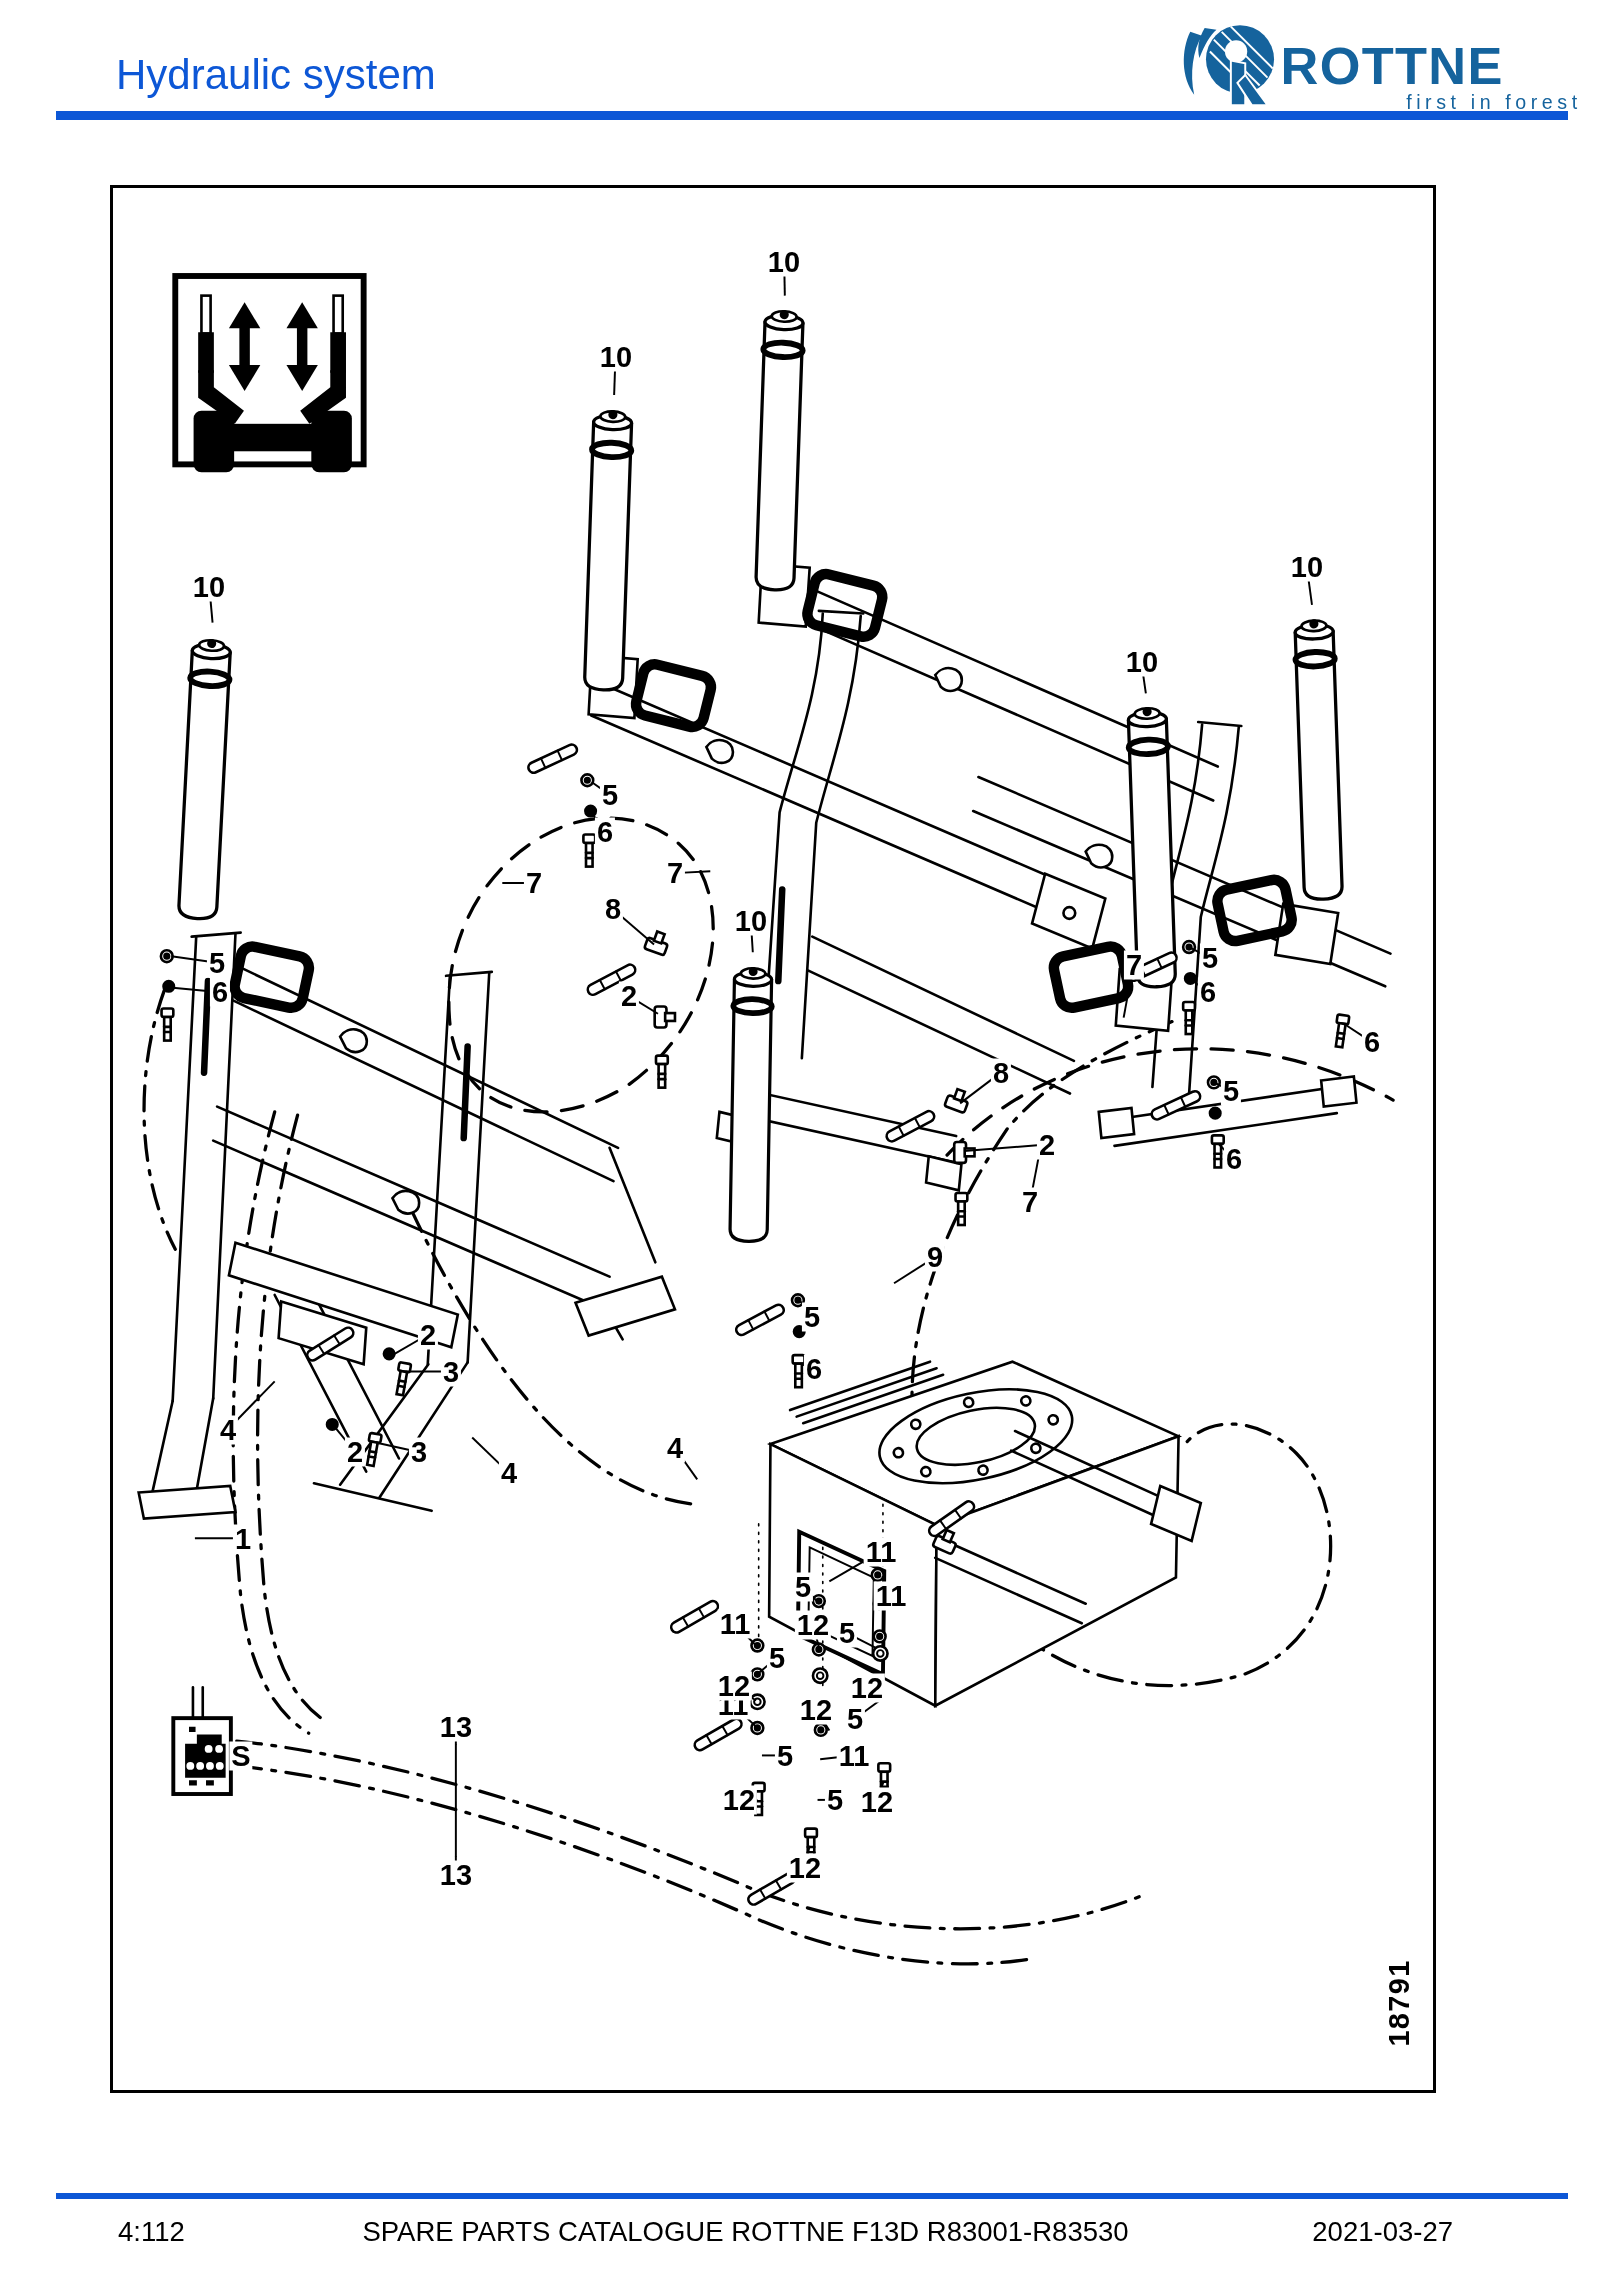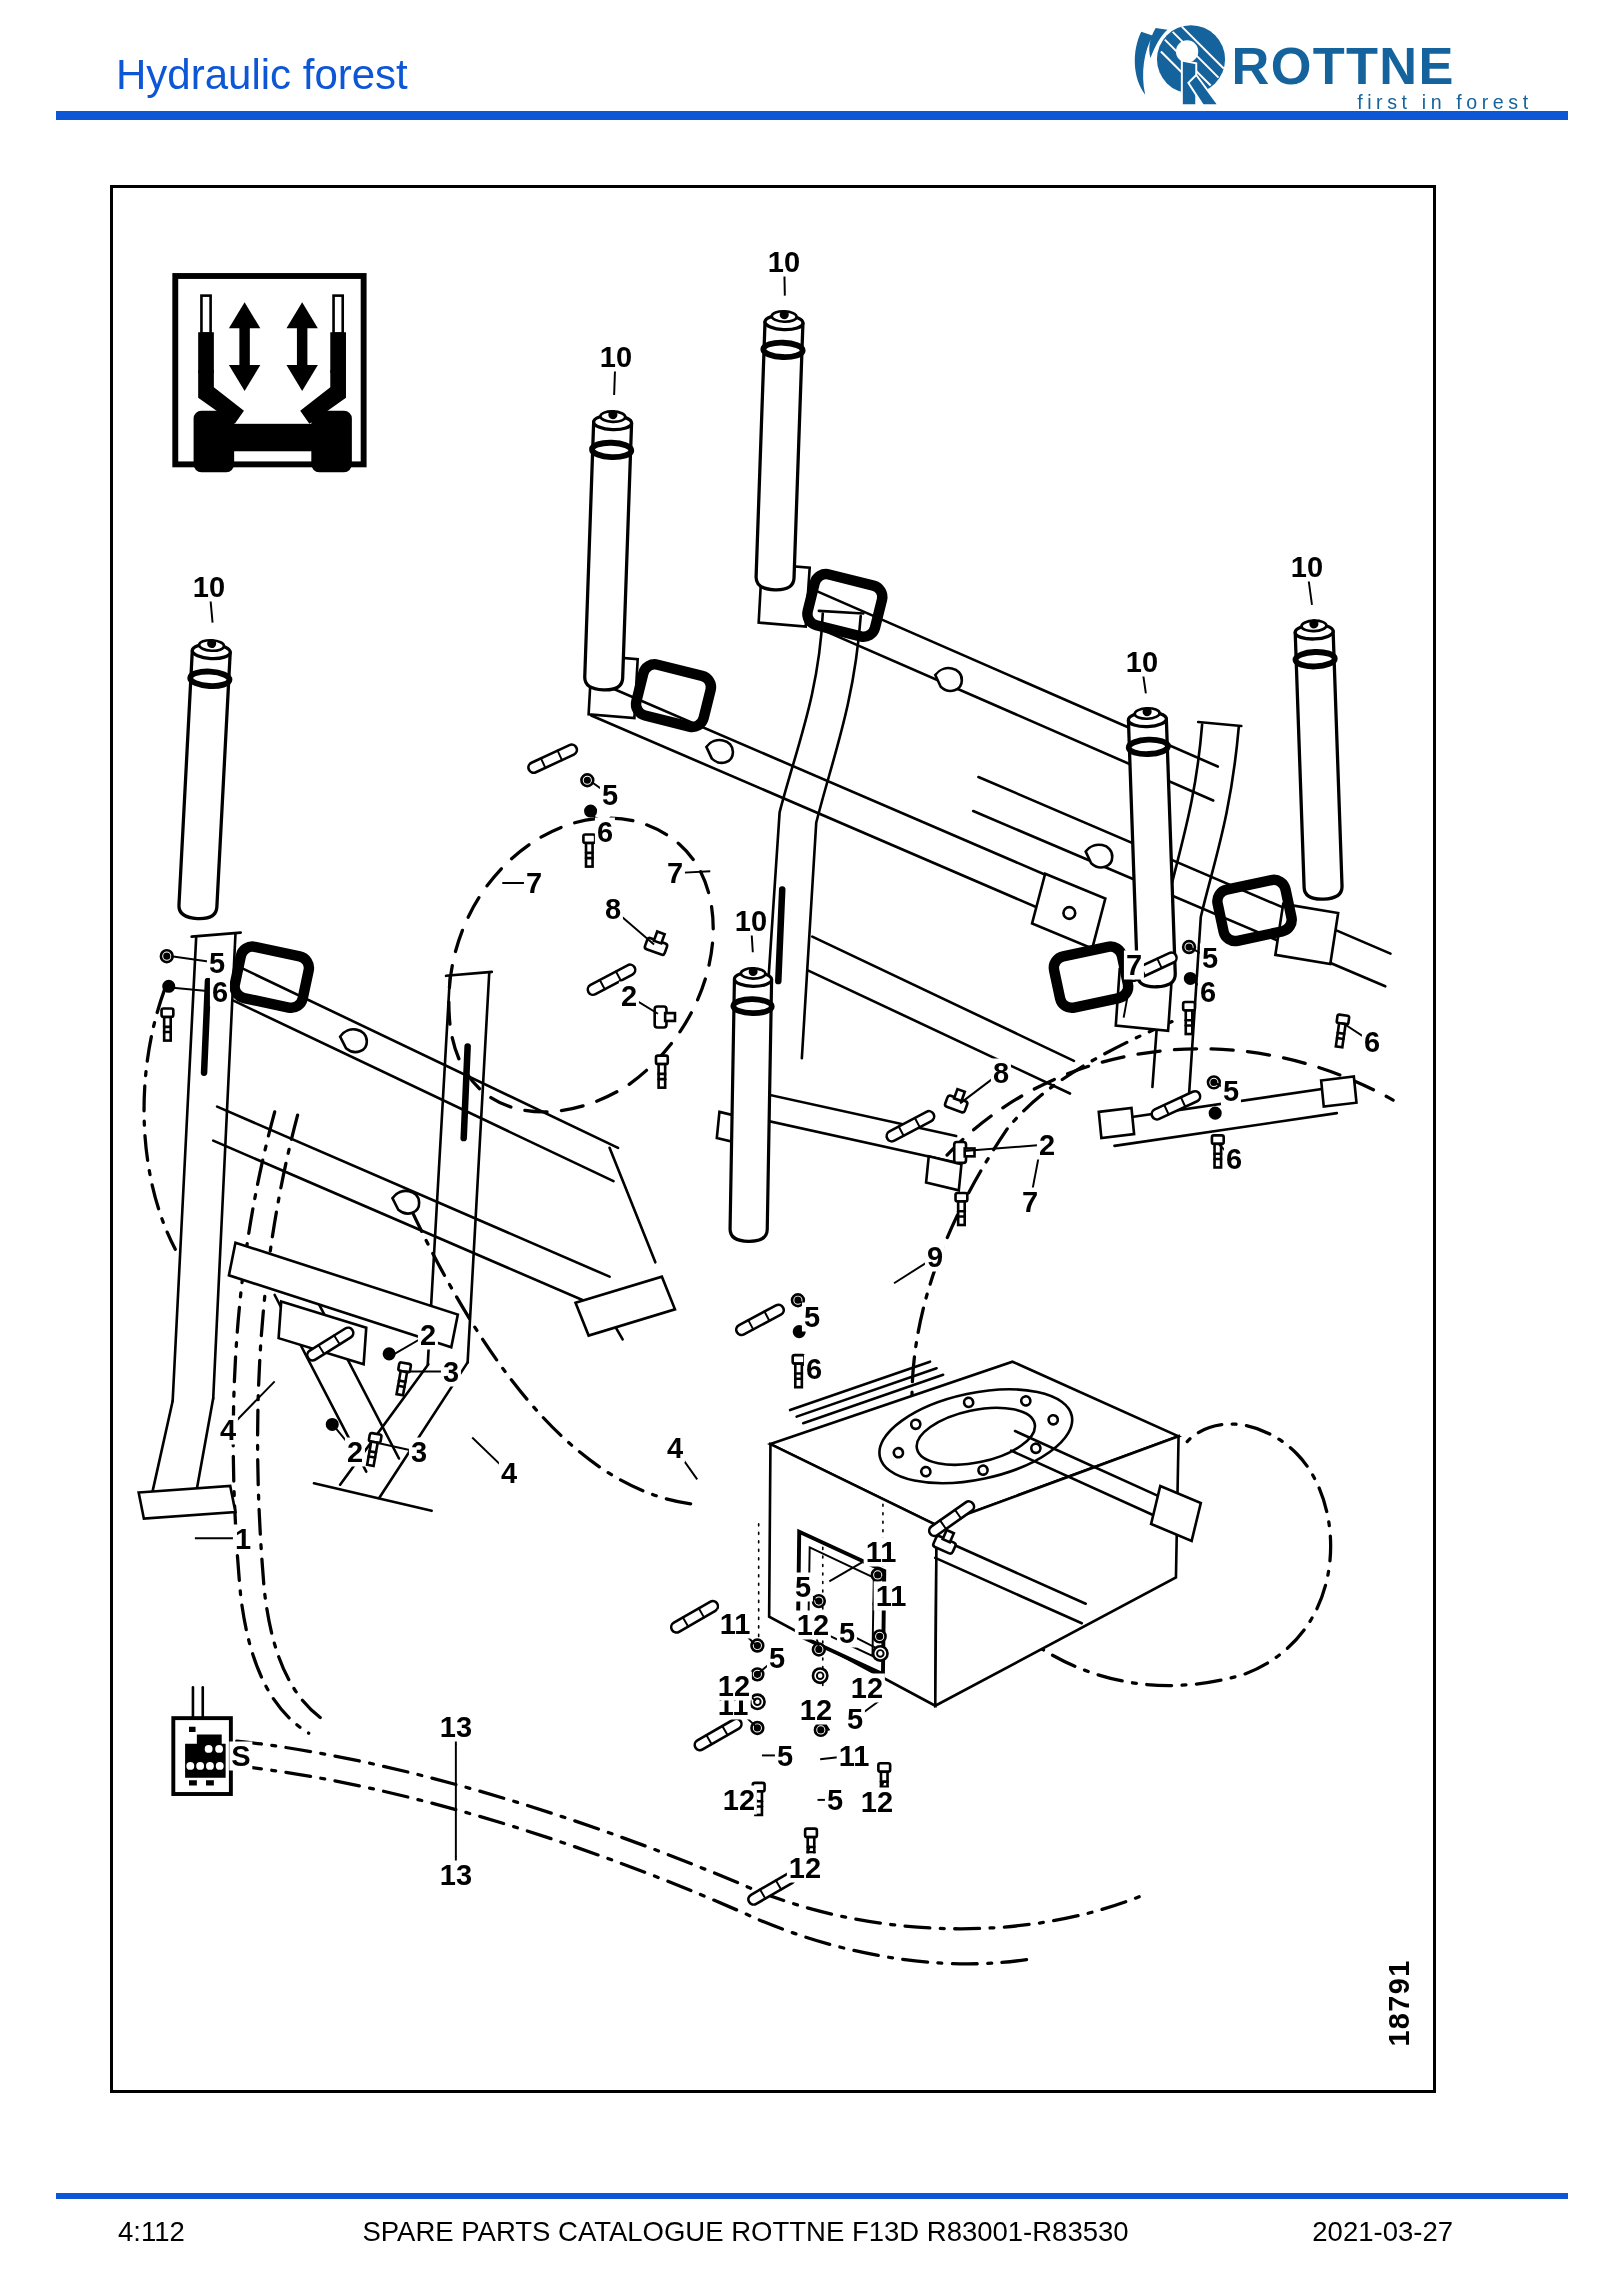--- a/index.html
+++ b/index.html
@@ -1,33 +1,33 @@
 <!DOCTYPE html>
 <html style="font-size:10.5px"><head>
 <meta charset="utf-8">
 <style>
   html,body{margin:0;padding:0;background:#fff;}
   body{width:1622px;height:2295px;position:relative;font-family:"Liberation Sans",sans-serif;overflow:hidden;}
   [data-name]{box-sizing:border-box;}
   .page-title{position:absolute;left:116px;top:51px;font-size:42px;color:#0d57d6;}
   .header-rule{position:absolute;left:56px;top:111px;width:1512px;height:8.5px;background:#0d57d6;}
-  .logo-wrap{position:absolute;left:1119px;top:19.6px;width:419px;height:95px;}
+  .logo-wrap{position:absolute;left:1168px;top:19.6px;width:419px;height:95px;}
   .diagram-frame{position:absolute;left:110px;top:185px;width:1326px;height:1908px;border:3.9px solid #000;}
   .drawing-svg{position:absolute;left:0;top:0;width:1622px;height:2295px;}
   .callout{position:absolute;transform:translate(-50%,-50%);font-weight:bold;font-size:29px;line-height:1;color:#000;background:#fff;padding:0 2px;white-space:nowrap;}
   .fig-number{position:absolute;left:1399px;top:2003px;transform:translate(-50%,-50%) rotate(-90deg);font-weight:bold;font-size:29px;letter-spacing:1.3px;}
   .footer-rule{position:absolute;left:56px;top:2193px;width:1512px;height:5.9px;background:#0d57d6;}
   .footer-page{position:absolute;left:118px;top:2216px;font-size:27.5px;}
   .footer-center{position:absolute;left:353px;top:2216px;width:785px;text-align:center;font-size:27.5px;}
   .footer-date{position:absolute;left:1217px;top:2216px;width:236px;text-align:right;font-size:27.5px;}
 </style>
 </head>
 <body data-name="catalogue-page">
 
-<div class="page-title" data-name="page-title">Hydraulic forest</div>
+<div class="page-title" data-name="page-title">Hydraulic system</div>
 <div class="header-rule" data-name="header-rule"></div>
 
 <div class="logo-wrap" data-name="rottne-logo">
   <svg width="419" height="95" viewBox="0 0 640 145" data-name="rottne-logo-graphic">
     <g data-name="rottne-logo-mark">
       <path d="M34,18 C20,46 20,88 40,114 C33,82 38,46 52,24 Z" fill="#15639d"></path>
       <path d="M56,12 C47,27 44,42 48,58 C56,38 64,24 74,15 Z" fill="#15639d"></path>
       <circle cx="110" cy="60" r="52" fill="#15639d"></circle>
       <g stroke="#fff" stroke-width="3">
         <line x1="70" y1="30" x2="140" y2="100"></line>

